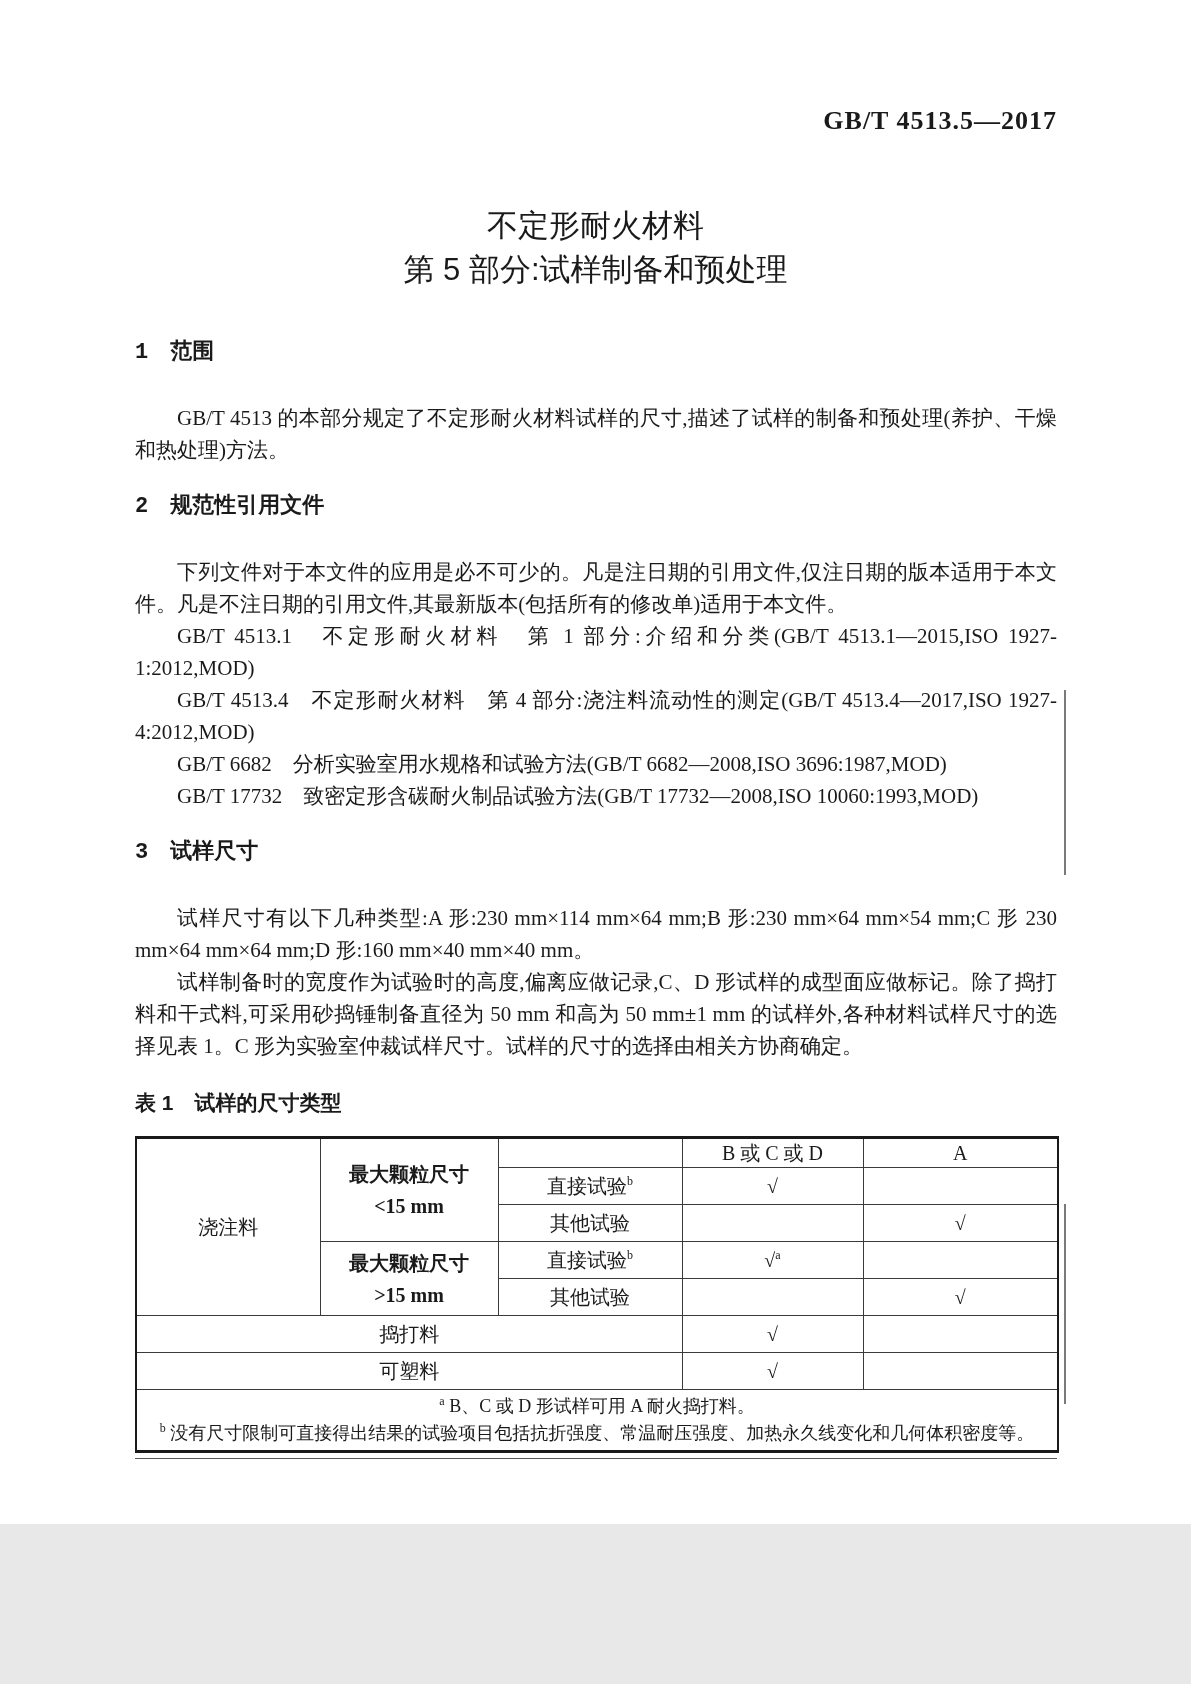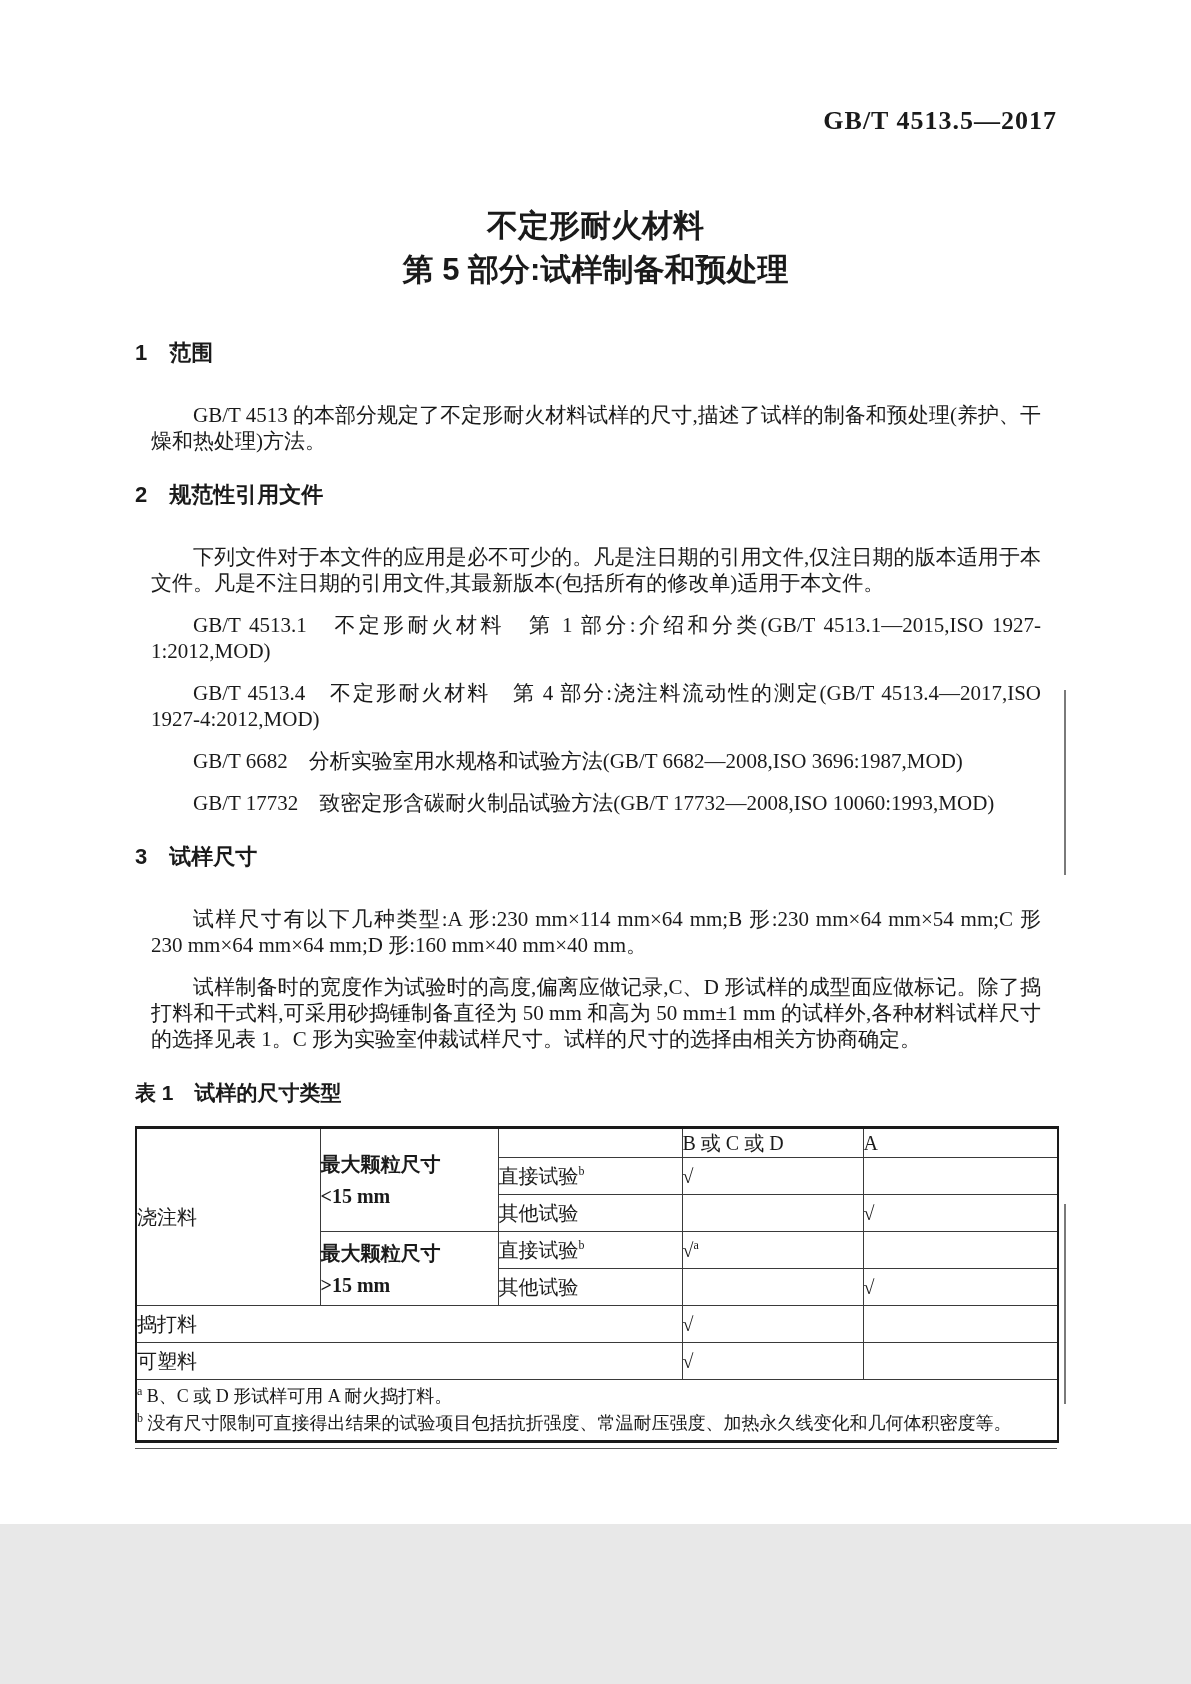--- a/index.html
+++ b/index.html
@@ -15,47 +15,47 @@
   }
   .doc-code {
     position: absolute; top: 106px; right: 134px;
     font-family: "Liberation Serif", "DejaVu Serif", serif;
     font-weight: bold; font-size: 26px; letter-spacing: 1px;
   }
   .doc-title {
     position: absolute; top: 204px; left: 0; width: 100%;
     text-align: center;
     font-family: "Liberation Sans", "DejaVu Sans", sans-serif;
-    font-weight: bold; font-size: 31px; line-height: 44px;
+    font-weight: normal; font-size: 31px; line-height: 44px;
   }
   .content { position: absolute; top: 338px; left: 135px; width: 922px; }
   .sec-heading {
-    font-family: Liberation Sans, sans-serif;
+    font-family: Liberation Mono, monospace;
     font-weight: bold; font-size: 22px; line-height: 30px;
     margin: 0 0 34px 0;
   }
   .sec-heading.later { margin-top: 26px; }
   .para {
-    font-size: 21px; line-height: 26px;
+    font-size: 21px; line-height: 32px;
     text-align: justify; text-indent: 2em;
-    margin: 16px;
+    margin: 0;
   }
   .table-caption {
     font-family: "Liberation Sans", "DejaVu Sans", sans-serif;
     font-weight: bold; font-size: 21px; line-height: 30px;
     text-align: left; margin: 26px 0 18px 0;
   }
   table.spec {
     width: 922px; table-layout: fixed; border-collapse: collapse;
     border: 2px solid #1a1a1a; border-top-width: 3px; border-bottom-width: 3px;
     font-size: 20px;
   }
   table.spec td {
     border: 1px solid #3a3a3a;
-    vertical-align: middle;
+    text-align: center; vertical-align: middle;
     padding: 0;
   }
   tr.r-head td { height: 30px; }
   tr.r-body td { height: 37px; }
   td.two-line div { line-height: 32px; font-weight: bold; }
   sup.mark { font-size: 12px; line-height: 0; }
   td.footnotes {
     height: 62px; text-align: left; vertical-align: middle;
     padding: 6px 14px; border-top: 2px solid #1a1a1a;
     font-size: 18px; line-height: 27px;

